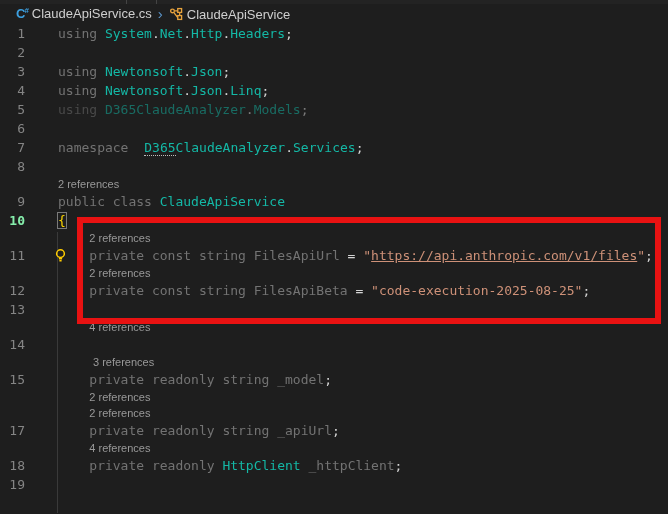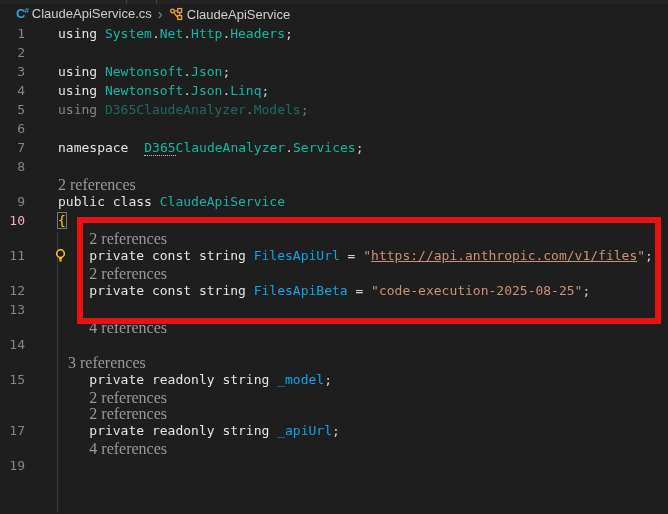--- a/index.html
+++ b/index.html
@@ -12,28 +12,28 @@
   .breadcrumb{position:absolute;top:4px;left:0;right:0;height:20px;display:flex;align-items:center;
               padding-left:16px;gap:5px;font-family:"Liberation Sans",sans-serif;font-size:13px;color:#cfcfcf;}
   .bc-item{display:flex;align-items:center;gap:4px;cursor:pointer;}
   .cs-icon{color:#3da0e0;font-weight:bold;font-size:13px;letter-spacing:-1px;}
   .cs-icon small{font-size:8px;vertical-align:super;}
   .sep{color:#5a94c9;font-size:15px;line-height:1;margin:0 1px;transform:translateY(-1px);}
   
   #code-lines{position:absolute;top:24px;left:0;right:0;}
   .crow{display:flex;height:19px;line-height:19px;font-size:13px;white-space:pre;}
   .num{flex:none;width:34px;box-sizing:border-box;text-align:right;padding-right:9px;color:#858585;}
-  .num.active{color:#f9a8d4;}
+  .num.active{color:#86efac;font-weight:bold;}
   .ct{padding-left:24px;}
   .ct.dim{opacity:0.5;}
-  .lensrow{height:16px;line-height:17px;font-family:Liberation Serif, serif;font-size:16px;
+  .lensrow{height:16px;line-height:17px;font-family:Liberation Sans, sans-serif;font-size:11px;
            color:#999999;cursor:pointer;white-space:pre;}
-  .tk.kw{color:#e5e5e5}
+  .tk.kw{color:#737373}
   .tk.ty{color:#14b8a6}
-  .tk.id{color:#0ea5e9}
+  .tk.id{color:#737373}
   .tk.pu{color:#d4d4d4}
   .tk.str{color:#ce9178}
   .tk.lk{text-decoration:underline;}
   .tk.hint{border-bottom:1px dotted #bfbfbf;margin-left:8px;}
   .tk.br{color:#ffd700;outline:1px solid #7a7a7a;}
   .guide{position:absolute;left:57px;top:232px;width:1px;height:281px;background:#3a3a3a;}
   .bulb{position:absolute;left:53px;top:248px;width:15px;height:15px;cursor:pointer;}
   .redbox{position:absolute;left:77px;top:217px;width:584px;height:107px;border:6px solid #e81212;
           box-sizing:border-box;z-index:6;pointer-events:none;}
 </style>
@@ -80,26 +80,27 @@
       <div class="lensrow" style="padding-left: 58px;">2 references</div>
       <div class="crow"><span class="num">9</span><span class="ct"><span class="tk kw">public</span><span class="tk pu"> </span><span class="tk kw">class</span><span class="tk pu"> </span><span class="tk ty">ClaudeApiService</span></span></div>
       <div class="crow"><span class="num active">10</span><span class="ct"><span class="tk br">{</span></span></div>
       <div class="lensrow" style="padding-left: 89.304px;">2 references</div>
       <div class="crow"><span class="num">11</span><span class="ct"><span class="tk pu">    </span><span class="tk kw">private</span><span class="tk pu"> </span><span class="tk kw">const</span><span class="tk pu"> </span><span class="tk kw">string</span><span class="tk pu"> </span><span class="tk id">FilesApiUrl</span><span class="tk pu"> = </span><span class="tk str">"</span><span class="tk str lk">https://api.anthropic.com/v1/files</span><span class="tk str">"</span><span class="tk pu">;</span></span></div>
       <div class="lensrow" style="padding-left: 89.304px;">2 references</div>
       <div class="crow"><span class="num">12</span><span class="ct"><span class="tk pu">    </span><span class="tk kw">private</span><span class="tk pu"> </span><span class="tk kw">const</span><span class="tk pu"> </span><span class="tk kw">string</span><span class="tk pu"> </span><span class="tk id">FilesApiBeta</span><span class="tk pu"> = </span><span class="tk str">"code-execution-2025-08-25"</span><span class="tk pu">;</span></span></div>
       <div class="crow"><span class="num">13</span><span class="ct"></span></div>
       <div class="lensrow" style="padding-left: 89.304px;">4 references</div>
       <div class="crow"><span class="num">14</span></div>
-      <div class="lensrow" style="padding-left: 68px;">3 references</div>
+      <div class="lensrow" style="padding-left: 93px;">3 references</div>
       <div class="crow"><span class="num">15</span><span class="ct"><span class="tk pu">    </span><span class="tk kw">private</span><span class="tk pu"> </span><span class="tk kw">readonly</span><span class="tk pu"> </span><span class="tk kw">string</span><span class="tk pu"> </span><span class="tk id">_model</span><span class="tk pu">;</span></span></div>
       <div class="lensrow" style="padding-left: 89.304px;">2 references</div>
       <div class="lensrow" style="padding-left: 89.304px;">2 references</div>
       <div class="crow"><span class="num">17</span><span class="ct"><span class="tk pu">    </span><span class="tk kw">private</span><span class="tk pu"> </span><span class="tk kw">readonly</span><span class="tk pu"> </span><span class="tk kw">string</span><span class="tk pu"> </span><span class="tk id">_apiUrl</span><span class="tk pu">;</span></span></div>
       <div class="lensrow" style="padding-left: 89.304px;">4 references</div>
+      <div class="crow"><span class="num">18</span><span class="ct"><span class="tk pu">    </span><span class="tk kw">private</span><span class="tk pu"> </span><span class="tk kw">readonly</span><span class="tk pu"> </span><span class="tk ty">HttpClient</span><span class="tk pu"> </span><span class="tk id">_httpClient</span><span class="tk pu">;</span></span></div>
       <div class="crow"><span class="num">19</span><span class="ct"></span></div>
     </div>
 
   <div class="bulb">
     <svg width="15" height="15" viewBox="0 0 16 16" fill="none" stroke="#ffcc00" stroke-width="1.6">
       <circle cx="8" cy="6" r="4.1"></circle>
       <path d="M6.3 11.5 h3.4 M6.8 13.5 h2.4"></path>
     </svg>
   </div>
 

